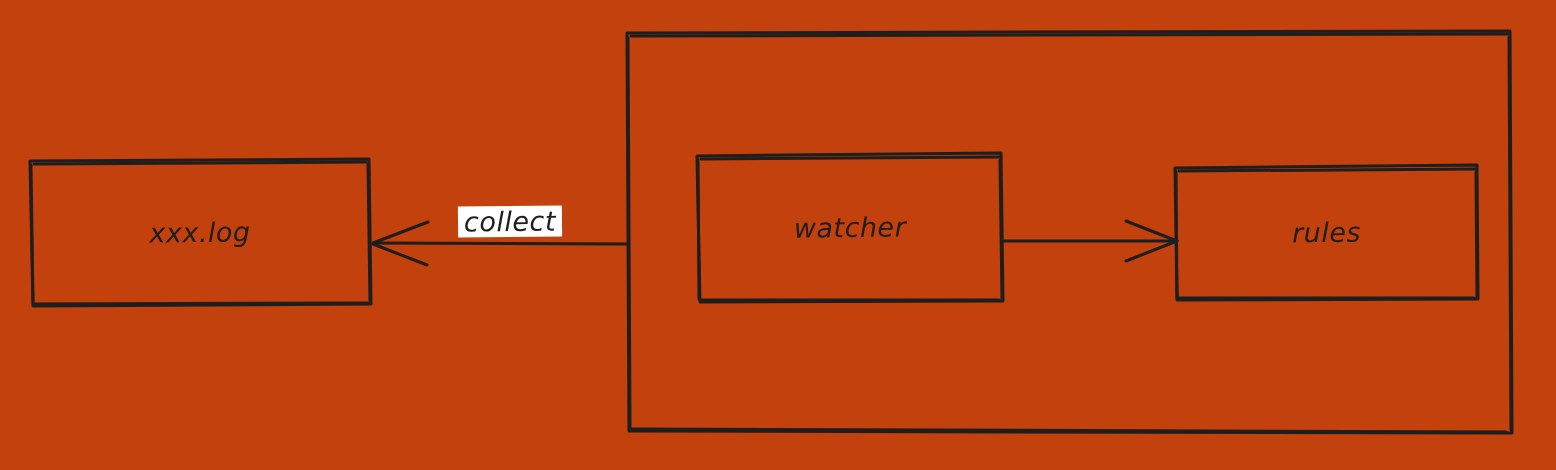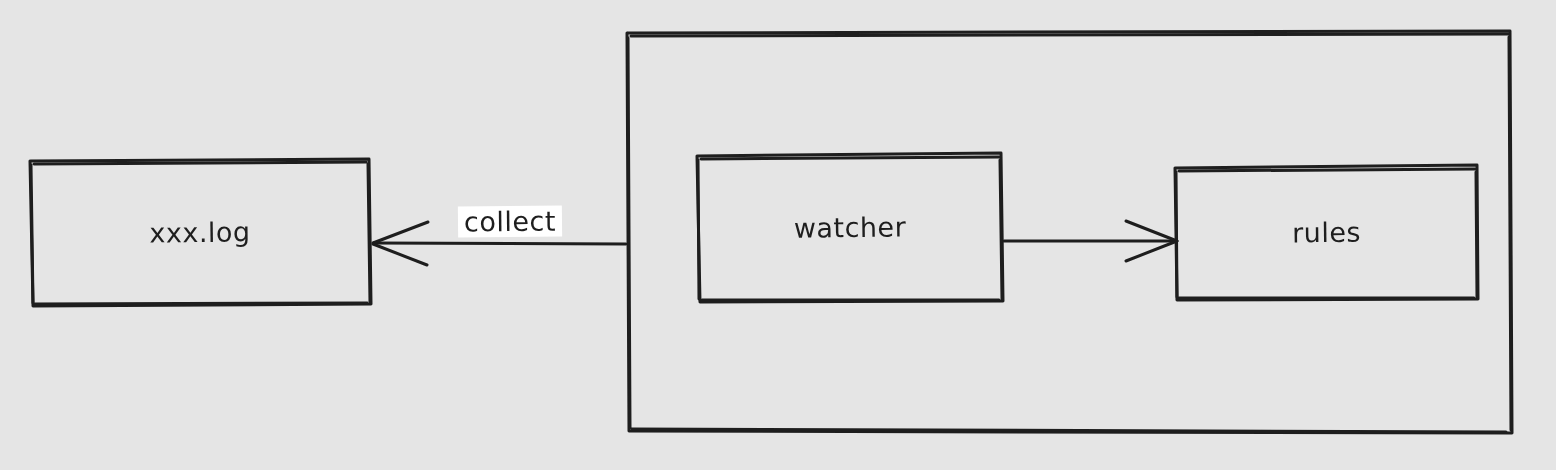--- a/index.html
+++ b/index.html
@@ -7,22 +7,23 @@
     padding: 0;
     background: #ffffff;
   }
   body {
     font-family: "DejaVu Sans", sans-serif;
   }
   #canvas {
     position: relative;
     width: 1556px;
     height: 470px;
-    background: #e5e5e5;
+    background: #c2410c;
     overflow: hidden;
+    font-style: italic;
   }
   #sketch {
     position: absolute;
     top: 0;
     left: 0;
     width: 1556px;
     height: 470px;
   }
   .node-label {
     position: absolute;

